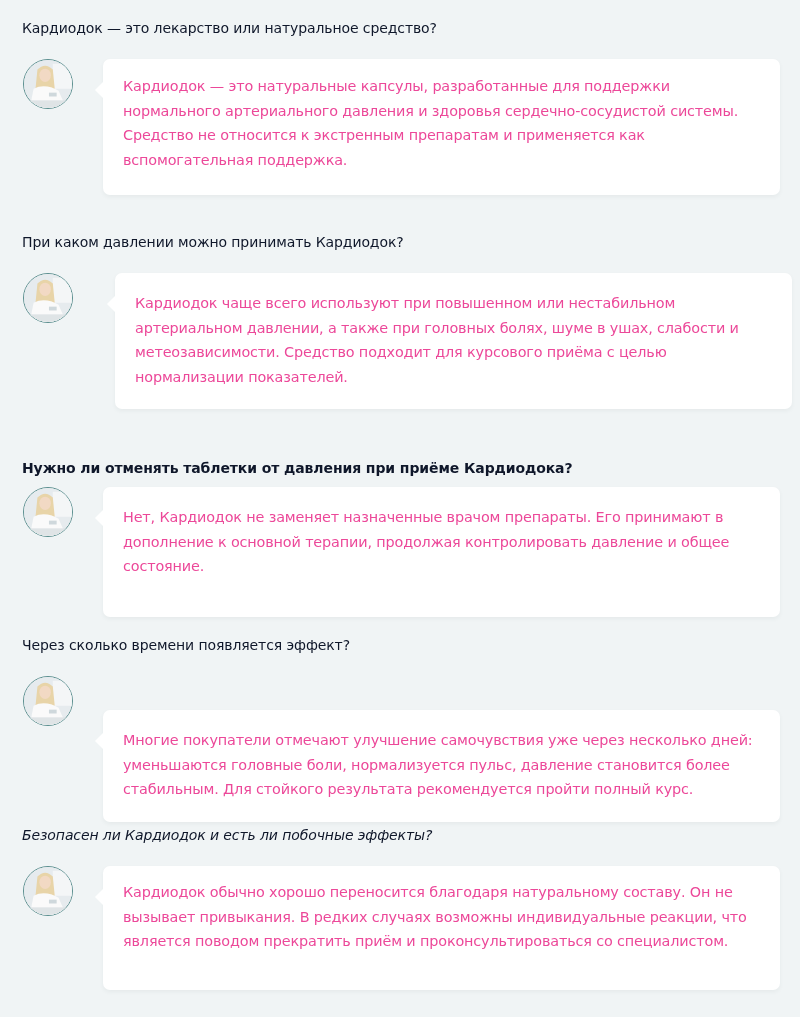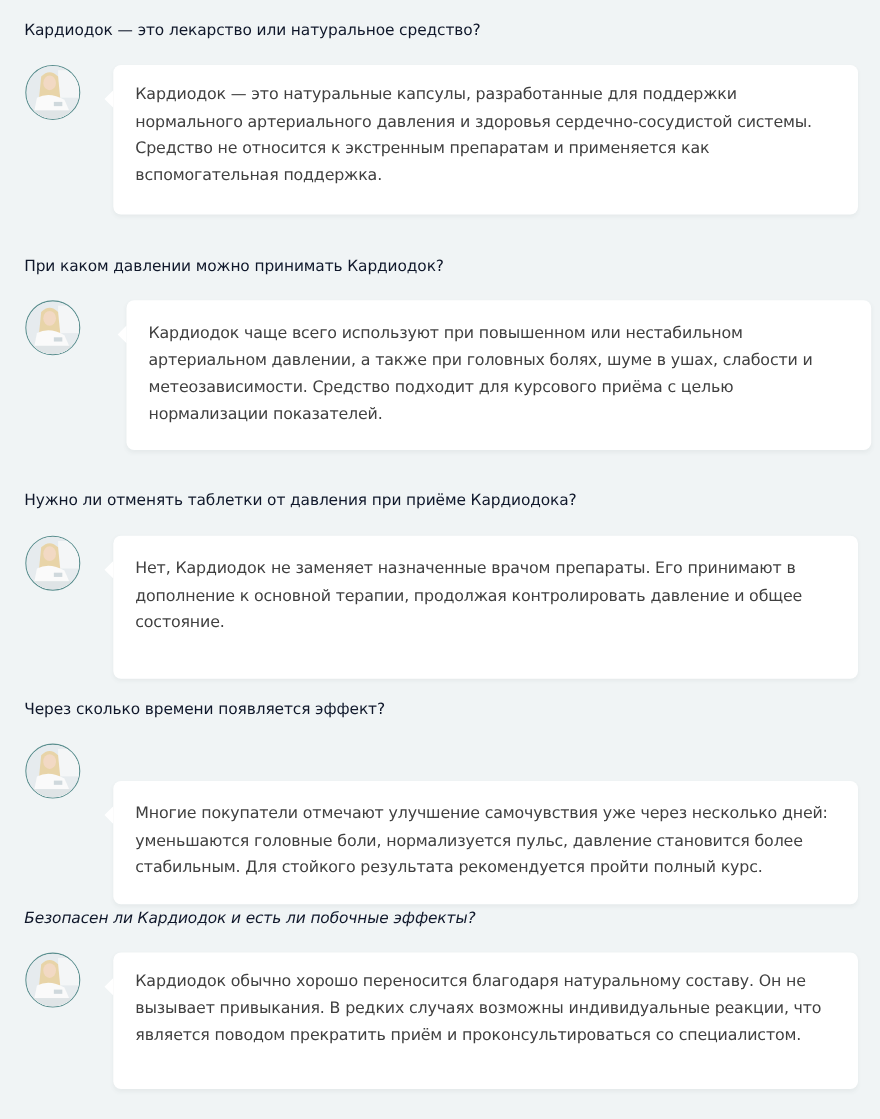--- a/index.html
+++ b/index.html
@@ -48,21 +48,21 @@
       left: -8px;
       top: 23px;
       width: 0; height: 0;
       border-top: 8px solid transparent;
       border-bottom: 8px solid transparent;
       border-right: 8px solid #ffffff;
     }
     .answer {
       font-size: 14.4px;
       line-height: 24.5px;
-      color: #404040;
+      color: #ec4899;
       letter-spacing: -0.15px;
     }
   </style>
 </head>
 <body>
 
 <div class="faq">
 
   <div class="faq-item" style="top:0;">
     <div class="question" style="top:18px;">Кардиодок — это лекарство или натуральное средство?</div>
@@ -94,21 +94,21 @@
         <rect x="26" y="34" width="8" height="4" fill="#cfd8dc"></rect>
         <rect x="0" y="42" width="50" height="8" fill="#dfe4e6"></rect>
       </svg>
     </div>
     <div class="card" style="top:273px; height:136px; padding-top:18px;margin-left:12px;">
       <p class="answer">Кардиодок чаще всего используют при повышенном или нестабильном артериальном давлении, а также при головных болях, шуме в ушах, слабости и метеозависимости. Средство подходит для курсового приёма с целью нормализации показателей.</p>
     </div>
   </div>
 
   <div class="faq-item" style="top:0;">
-    <div class="question" style="top:445px;">Нужно ли отменять таблетки от давления при приёме Кардиодока?</div>
+    <div class="question" style="top:458px;font-weight:bold;">Нужно ли отменять таблетки от давления при приёме Кардиодока?</div>
     <div class="avatar" style="top:487px;">
       <svg viewBox="0 0 50 50">
         <rect width="50" height="50" fill="#e6ebee"></rect>
         <rect x="30" y="4" width="20" height="26" fill="#f4f6f7"></rect>
         <path d="M14 10 Q22 2 30 10 L32 30 Q22 34 12 30 Z" fill="#e8d4a8"></path>
         <ellipse cx="22" cy="16" rx="6" ry="7" fill="#f2d9c4"></ellipse>
         <path d="M6 50 L10 30 Q22 24 36 32 L44 50 Z" fill="#fafafa"></path>
         <rect x="26" y="34" width="8" height="4" fill="#cfd8dc"></rect>
         <rect x="0" y="42" width="50" height="8" fill="#dfe4e6"></rect>
       </svg>

